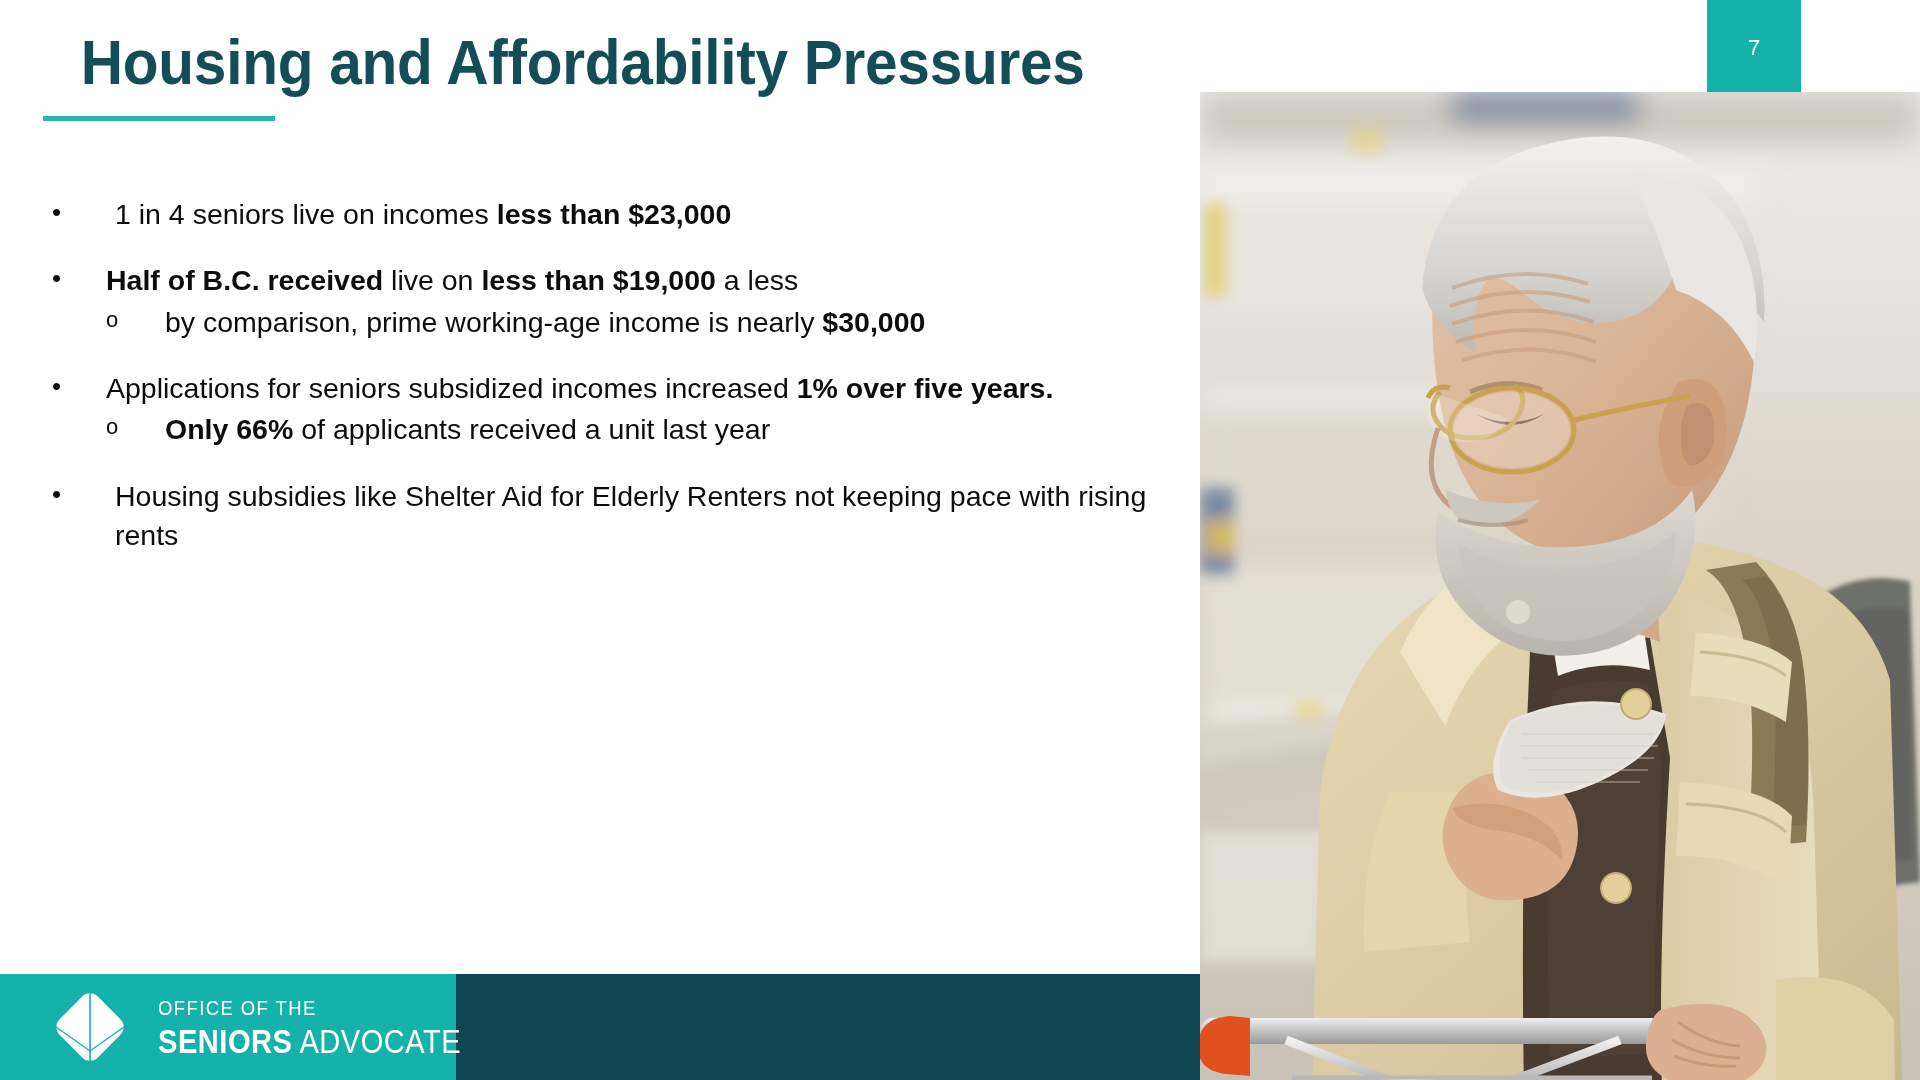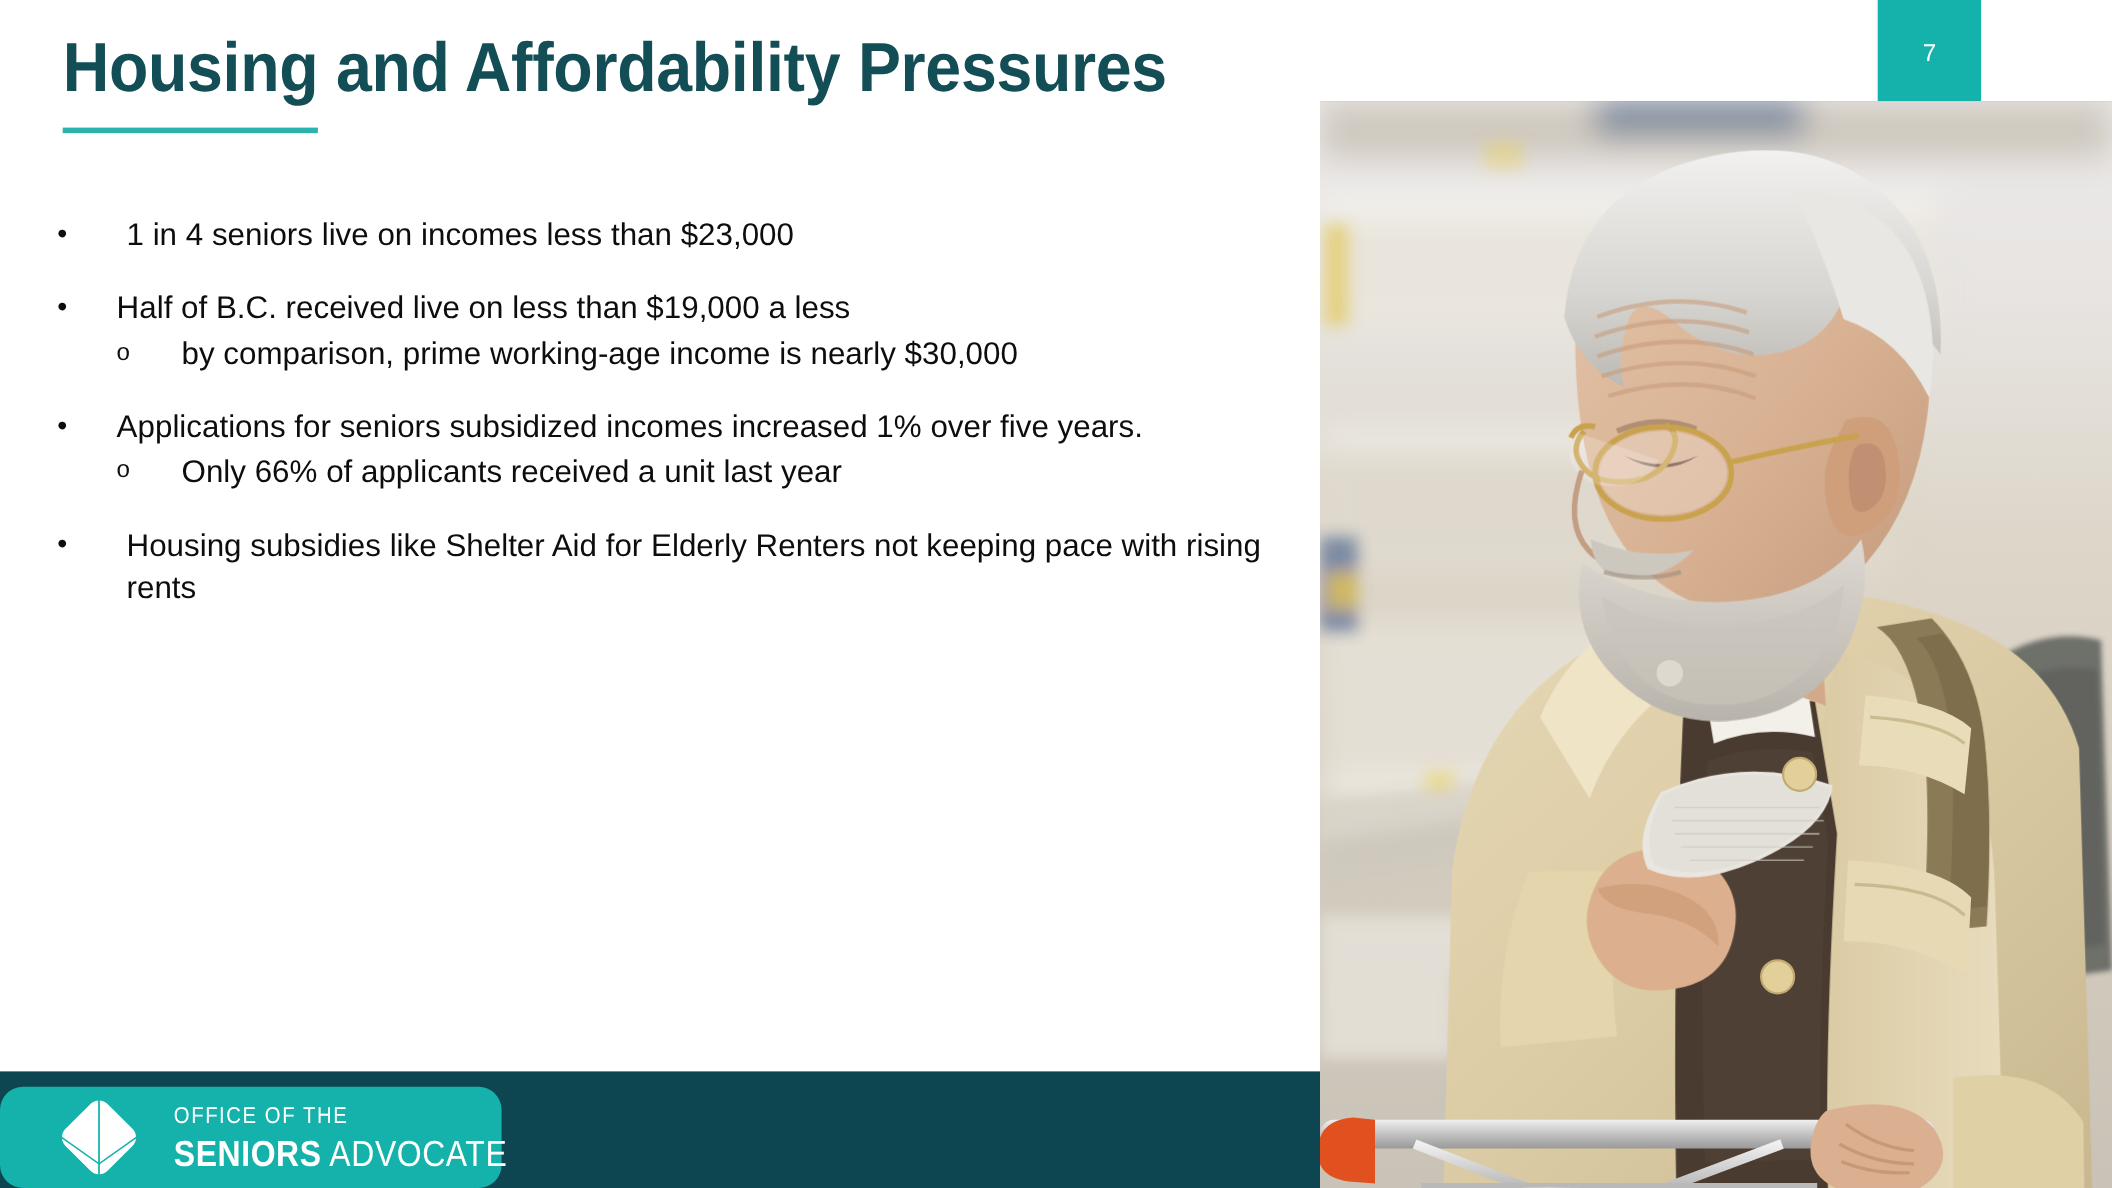--- a/index.html
+++ b/index.html
@@ -32,22 +32,23 @@
     font-size:22px;
     font-weight:400;
     line-height:1;
     font-family:"Liberation Sans", sans-serif;
     position:relative; top:2px;
   }
 
   
   .title-wrap {
     position:absolute;
-    left:57px; top:28px;
+    left:43px; top:28px;
     width:1120px;
+    text-align:right;
   }
   .slide-title {
     color:#134e57;
     font-family:"Liberation Sans Narrow","Liberation Sans", sans-serif;
     font-weight:700;
     font-size:63px;
     letter-spacing:-0.3px;
     line-height:1.08;
     white-space:nowrap;
     transform:scaleX(0.93);
@@ -95,21 +96,21 @@
   .bullet-l2 > .marker {
     position:absolute;
     left:54px; top:1px;
     width:30px;
     font-size:22px;
     line-height:1.45;
   }
   .bullet-l2.indent-extra > .text { padding-left:9px; }
 
   .text { display:block; }
-  b { font-weight:400;margin-top:29px; }
+  b { font-weight:700;margin-top:29px; }
 
   
   .photo {
     position:absolute;
     left:1200px; top:92px;
     width:720px; height:988px;
     overflow:hidden;
     background:#cfc8bd;
   }
   .photo svg { display:block; width:720px; height:988px; }
@@ -117,25 +118,24 @@
   
   .footer-dark {
     position:absolute;
     left:0; bottom:0;
     width:1200px; height:106px;
     background:#0d4650;
   }
   .footer-teal {
     position:absolute;
     left:0; bottom:0;
-    width:456px; height:92px;
+    width:456px; height:106px;
     background:#15b2ab;
     display:flex;
     align-items:center;
-    border-radius:21px;
   }
   .logo-mark {
     position:relative;
     margin-left:44px;
     width:92px; height:92px;
     flex:0 0 92px;
   }
   .logo-mark svg { display:block; width:92px; height:92px; }
   .logo-text {
     margin-left:22px;

